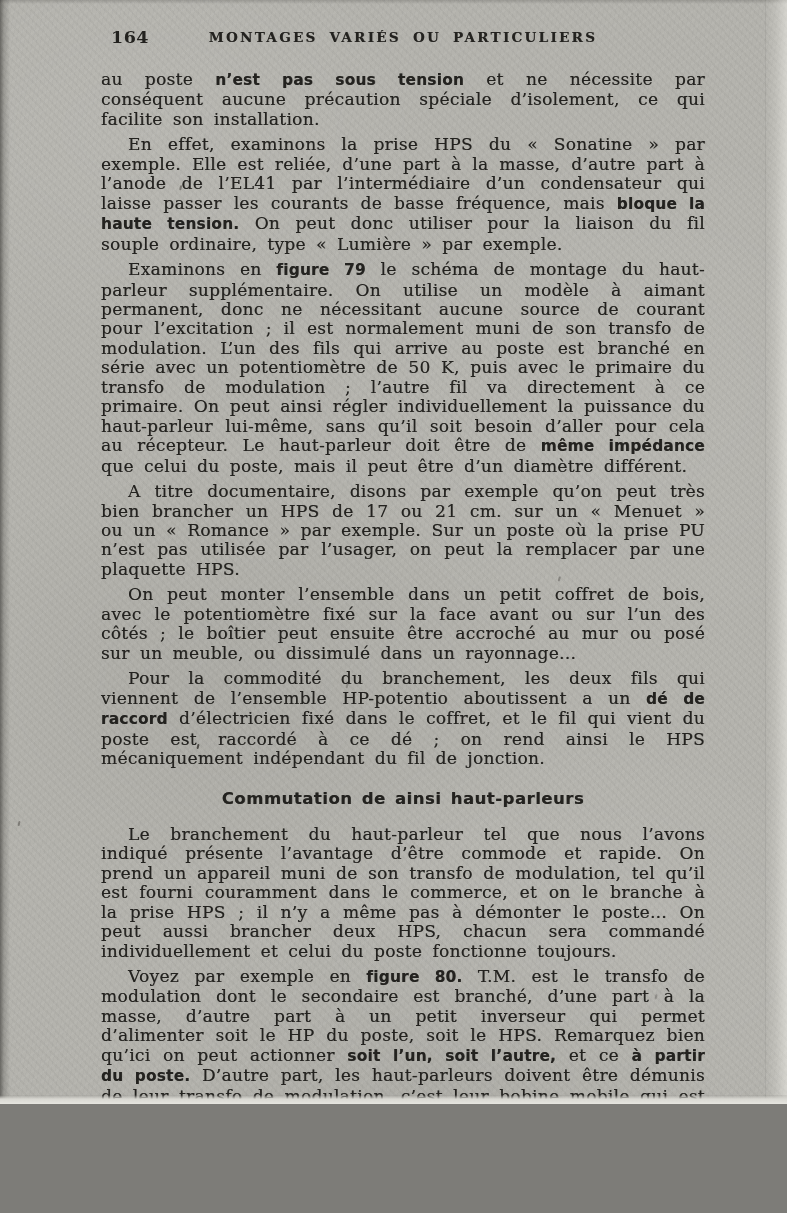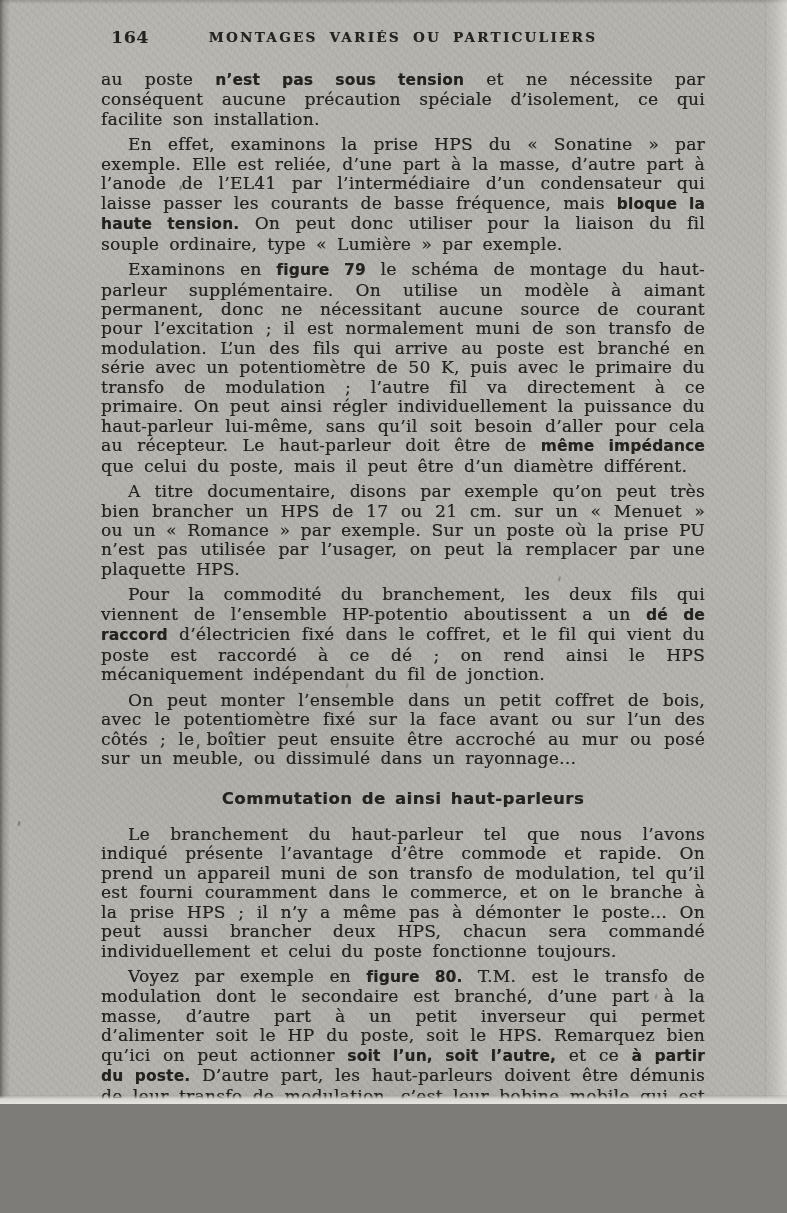--- a/index.html
+++ b/index.html
@@ -112,22 +112,22 @@
   <div class="page-header">
     <span class="page-number">164</span>
     <div class="running-title">MONTAGES VARIÉS OU PARTICULIERS</div>
   </div>
 
   <div class="page-body">
       <p class="para"><span class="r">au poste </span><span class="b">n’est pas sous tension</span><span class="r"> et ne nécessite par conséquent aucune précaution spéciale d’isolement, ce qui facilite son installation.</span></p>
       <p class="para indent"><span class="r">En effet, examinons la prise HPS du «&nbsp;Sonatine&nbsp;» par exemple. Elle est reliée, d’une part à la masse, d’autre part à l’anode de l’EL41 par l’intermédiaire d’un condensateur qui laisse passer les courants de basse fréquence, mais </span><span class="b">bloque la haute tension.</span><span class="r"> On peut donc utiliser pour la liaison du fil souple ordinaire, type «&nbsp;Lumière&nbsp;» par exemple.</span></p>
       <p class="para indent"><span class="r">Examinons en </span><span class="b">figure 79</span><span class="r"> le schéma de montage du haut-parleur supplémentaire. On utilise un modèle à aimant permanent, donc ne nécessitant aucune source de courant pour l’excitation&nbsp;; il est normalement muni de son transfo de modulation. L’un des fils qui arrive au poste est branché en série avec un potentiomètre de 50 K, puis avec le primaire du transfo de modulation&nbsp;; l’autre fil va directement à ce primaire. On peut ainsi régler individuellement la puissance du haut-parleur lui-même, sans qu’il soit besoin d’aller pour cela au récepteur. Le haut-parleur doit être de </span><span class="b">même impédance</span><span class="r"> que celui du poste, mais il peut être d’un diamètre différent.</span></p>
       <p class="para indent"><span class="r">A titre documentaire, disons par exemple qu’on peut très bien brancher un HPS de 17 ou 21 cm. sur un «&nbsp;Menuet&nbsp;» ou un «&nbsp;Romance&nbsp;» par exemple. Sur un poste où la prise PU n’est pas utilisée par l’usager, on peut la remplacer par une plaquette HPS.</span></p>
+      <p class="para indent"><span class="r">On peut monter l’ensemble dans un petit coffret de bois, avec le potentiomètre fixé sur la face avant ou sur l’un des côtés&nbsp;; le boîtier peut ensuite être accroché au mur ou posé sur un meuble, ou dissimulé dans un rayonnage...</span></p>
       <p class="para indent"><span class="r">Pour la commodité du branchement, les deux fils qui viennent de l’ensemble HP-potentio aboutissent a un </span><span class="b">dé de raccord</span><span class="r"> d’électricien fixé dans le coffret, et le fil qui vient du poste est raccordé à ce dé&nbsp;; on rend ainsi le HPS mécaniquement indépendant du fil de jonction.</span></p>
-      <p class="para indent"><span class="r">On peut monter l’ensemble dans un petit coffret de bois, avec le potentiomètre fixé sur la face avant ou sur l’un des côtés&nbsp;; le boîtier peut ensuite être accroché au mur ou posé sur un meuble, ou dissimulé dans un rayonnage...</span></p>
       <h2 class="section-heading">Commutation de ainsi haut-parleurs</h2>
       <p class="para indent"><span class="r">Le branchement du haut-parleur tel que nous l’avons indiqué présente l’avantage d’être commode et rapide. On prend un appareil muni de son transfo de modulation, tel qu’il est fourni couramment dans le commerce, et on le branche à la prise HPS&nbsp;; il n’y a même pas à démonter le poste... On peut aussi brancher deux HPS, chacun sera commandé individuellement et celui du poste fonctionne toujours.</span></p>
       <p class="para indent"><span class="r">Voyez par exemple en </span><span class="b">figure 80.</span><span class="r"> T.M. est le transfo de modulation dont le secondaire est branché, d’une part à la masse, d’autre part à un petit inverseur qui permet d’alimenter soit le HP du poste, soit le HPS. Remarquez bien qu’ici on peut actionner </span><span class="b">soit l’un, soit l’autre,</span><span class="r"> et ce </span><span class="b">à partir du poste.</span><span class="r"> D’autre part, les haut-parleurs doivent être démunis de leur transfo de modulation, c’est leur bobine mobile qui est reliée à l’inverseur. Ce dernier peut par</span></p>
     </div>
 
   <div class="edge-top"></div>
   <div class="edge-left"></div>
   <div class="edge-right"></div>
   <div class="edge-bottom"></div>
 </div>

